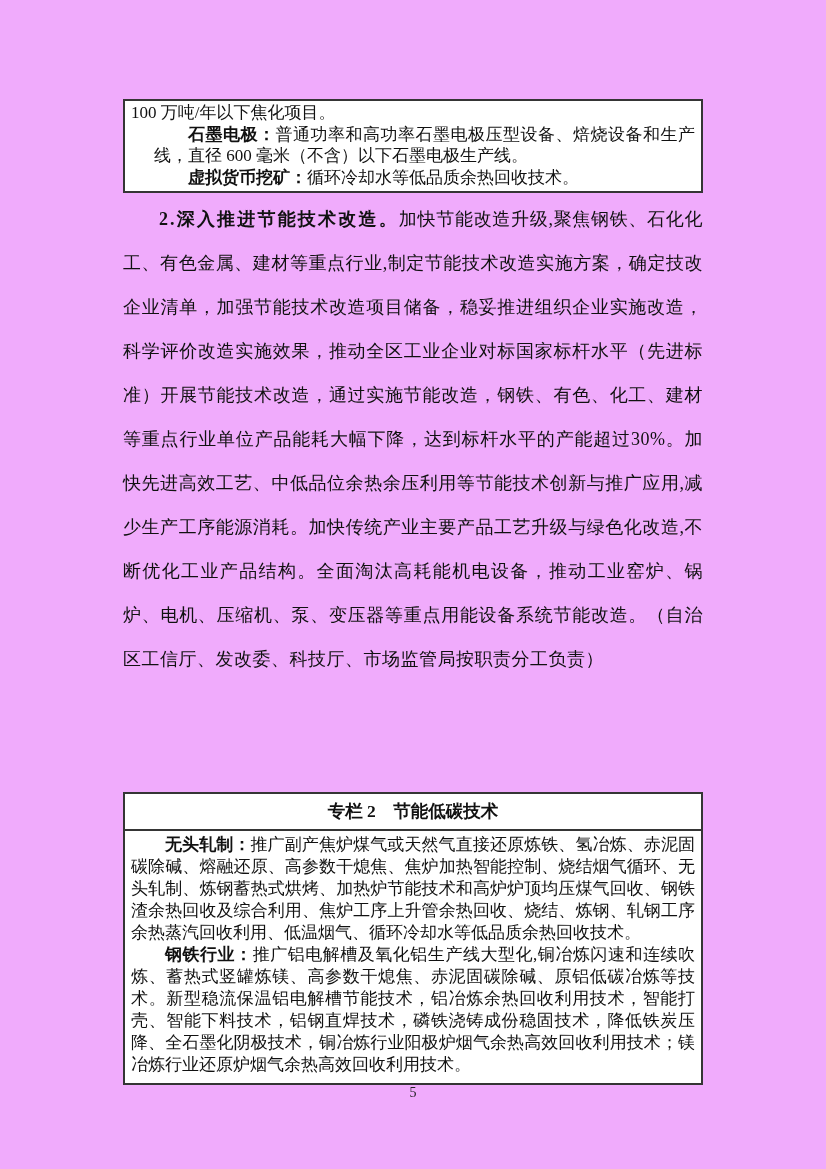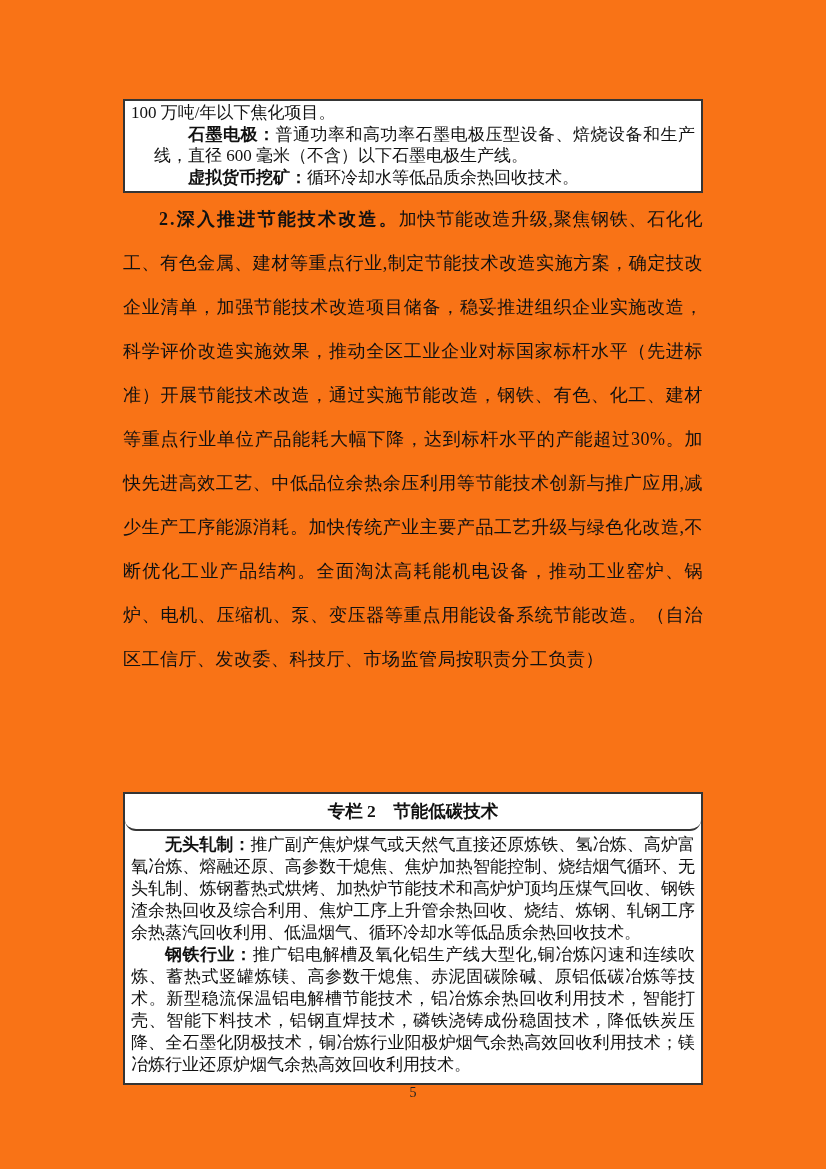--- a/index.html
+++ b/index.html
@@ -4,21 +4,21 @@
 <style>
   html, body {
     margin: 0;
     padding: 0;
     background: #ffffff;
   }
   .page {
     position: relative;
     width: 826px;
     height: 1169px;
-    background: #f97316;
+    background: #f0abfc;
     color: #111111;
     font-family: "Liberation Serif", "DejaVu Serif", serif;
     overflow: hidden;
   }
   .doc-box {
     position: absolute;
     left: 123px;
     width: 580px;
     box-sizing: border-box;
     border: 2px solid #353535;
@@ -65,21 +65,20 @@
     top: 792px;
     min-height: 270px;
     font-size: 17px;
   }
   .column-header {
     text-align: center;
     font-weight: bold;
     font-size: 17.5px;
     padding: 5px 0 6px 0;
     border-bottom: 2px solid #353535;
-    border-radius: 11px;
   }
   .column-body {
     padding: 3px 6px 7px 6px;
   }
   .column-body p {
     margin: 0;
     text-align: justify;
     text-indent: 2em;
     line-height: 22px;
   }
@@ -103,20 +102,20 @@
     <p><span class="bold-label"></span><span>100 万吨/年以下焦化项目。</span></p>
     <p class="indent"><span class="bold-label">石墨电极：</span><span>普通功率和高功率石墨电极压型设备、焙烧设备和生产线，直径 600 毫米（不含）以下石墨电极生产线。</span></p>
     <p class="indent"><span class="bold-label">虚拟货币挖矿：</span><span>循环冷却水等低品质余热回收技术。</span></p>
   </div>
 
   <p class="main-para"><span class="para-heading">2.深入推进节能技术改造。</span><span>加快节能改造升级,聚焦钢铁、石化化工、有色金属、建材等重点行业,制定节能技术改造实施方案，确定技改企业清单，加强节能技术改造项目储备，稳妥推进组织企业实施改造，科学评价改造实施效果，推动全区工业企业对标国家标杆水平（先进标准）开展节能技术改造，通过实施节能改造，钢铁、有色、化工、建材等重点行业单位产品能耗大幅下降，达到标杆水平的产能超过30%。加快先进高效工艺、中低品位余热余压利用等节能技术创新与推广应用,减少生产工序能源消耗。加快传统产业主要产品工艺升级与绿色化改造,不断优化工业产品结构。全面淘汰高耗能机电设备，推动工业窑炉、锅炉、电机、压缩机、泵、变压器等重点用能设备系统节能改造。（自治区工信厅、发改委、科技厅、市场监管局按职责分工负责）</span></p>
 
   <div class="doc-box column-box">
     <div class="column-header">专栏 2　节能低碳技术</div>
     <div class="column-body">
-      <p><span class="bold-label">无头轧制：</span><span>推广副产焦炉煤气或天然气直接还原炼铁、氢冶炼、高炉富氧冶炼、熔融还原、高参数干熄焦、焦炉加热智能控制、烧结烟气循环、无头轧制、炼钢蓄热式烘烤、加热炉节能技术和高炉炉顶均压煤气回收、钢铁渣余热回收及综合利用、焦炉工序上升管余热回收、烧结、炼钢、轧钢工序余热蒸汽回收利用、低温烟气、循环冷却水等低品质余热回收技术。</span></p>
+      <p><span class="bold-label">无头轧制：</span><span>推广副产焦炉煤气或天然气直接还原炼铁、氢冶炼、赤泥固碳除碱、熔融还原、高参数干熄焦、焦炉加热智能控制、烧结烟气循环、无头轧制、炼钢蓄热式烘烤、加热炉节能技术和高炉炉顶均压煤气回收、钢铁渣余热回收及综合利用、焦炉工序上升管余热回收、烧结、炼钢、轧钢工序余热蒸汽回收利用、低温烟气、循环冷却水等低品质余热回收技术。</span></p>
       <p><span class="bold-label">钢铁行业：</span><span>推广铝电解槽及氧化铝生产线大型化,铜冶炼闪速和连续吹炼、蓄热式竖罐炼镁、高参数干熄焦、赤泥固碳除碱、原铝低碳冶炼等技术。新型稳流保温铝电解槽节能技术，铝冶炼余热回收利用技术，智能打壳、智能下料技术，铝钢直焊技术，磷铁浇铸成份稳固技术，降低铁炭压降、全石墨化阴极技术，铜冶炼行业阳极炉烟气余热高效回收利用技术；镁冶炼行业还原炉烟气余热高效回收利用技术。</span></p>
     </div>
   </div>
 
   <div class="page-number">5</div>
 
 </div>
 
 </body></html>

